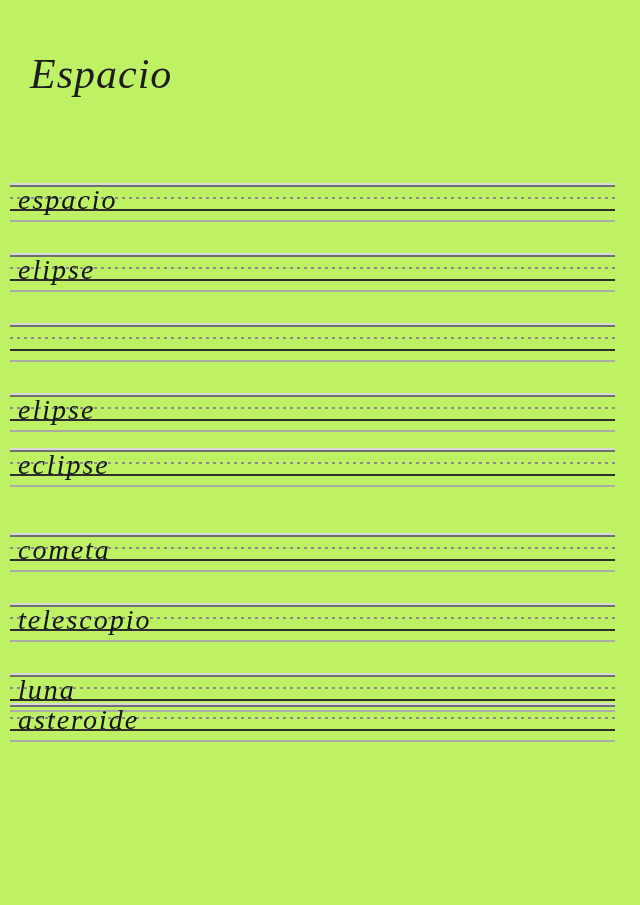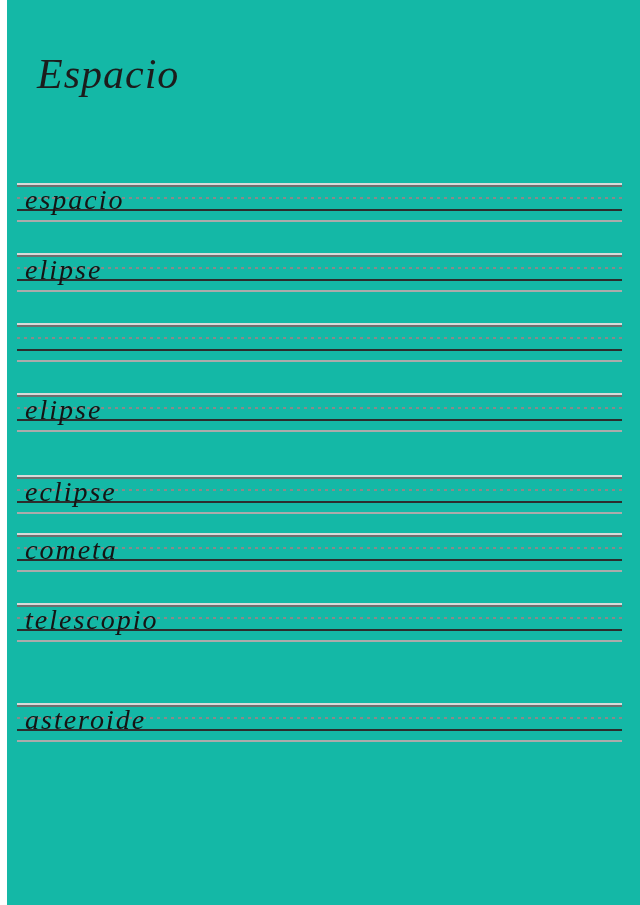--- a/index.html
+++ b/index.html
@@ -7,22 +7,21 @@
     width: 640px;
     height: 905px;
     background: #ffffff;
     position: relative;
     overflow: hidden;
     font-family: "Liberation Serif", serif;
   }
   .page {
     position: absolute;
     inset: 0;
-    background: #14b8a6;
-    margin-left: 7px;
+    background: #bef264;
   }
   .title {
     position: absolute;
     left: 30px;
     top: 50px;
     margin: 0;
     font-style: italic;
     font-weight: normal;
     font-size: 42px;
     line-height: normal;
@@ -55,21 +54,21 @@
     font-weight: normal;
     font-size: 28px;
     line-height: 28px;
     letter-spacing: 2px;
     color: #141414;
     font-family: "Liberation Serif", serif;
     white-space: nowrap;
   }
   
   .r1 { top: 185px; } .r2 { top: 255px; } .r3 { top: 325px; }
-  .r4 { top: 395px; } .r5 { top: 477px; text-decoration: underline; } .r6 { top: 535px; }
+  .r4 { top: 395px; } .r5 { top: 450px; text-decoration: underline; } .r6 { top: 535px; }
   .r7 { top: 605px; } .r8 { top: 675px; } .r9 { top: 705px; }
 </style>
 </head>
 <body>
 
 <div class="page">
 
   <h1 class="title">Espacio</h1>
 
   <div class="row r1">
@@ -120,20 +119,27 @@
   </div>
 
   <div class="row r7">
     <div class="ln top"></div>
     <div class="ln mid"></div>
     <div class="ln base"></div>
     <div class="ln bot"></div>
     <span class="word">telescopio</span>
   </div>
 
+  <div class="row r8">
+    <div class="ln top"></div>
+    <div class="ln mid"></div>
+    <div class="ln base"></div>
+    <div class="ln bot"></div>
+    <span class="word">luna</span>
+  </div>
 
   <div class="row r9">
     <div class="ln top"></div>
     <div class="ln mid"></div>
     <div class="ln base"></div>
     <div class="ln bot"></div>
     <span class="word">asteroide</span>
   </div>
 
 </div>

